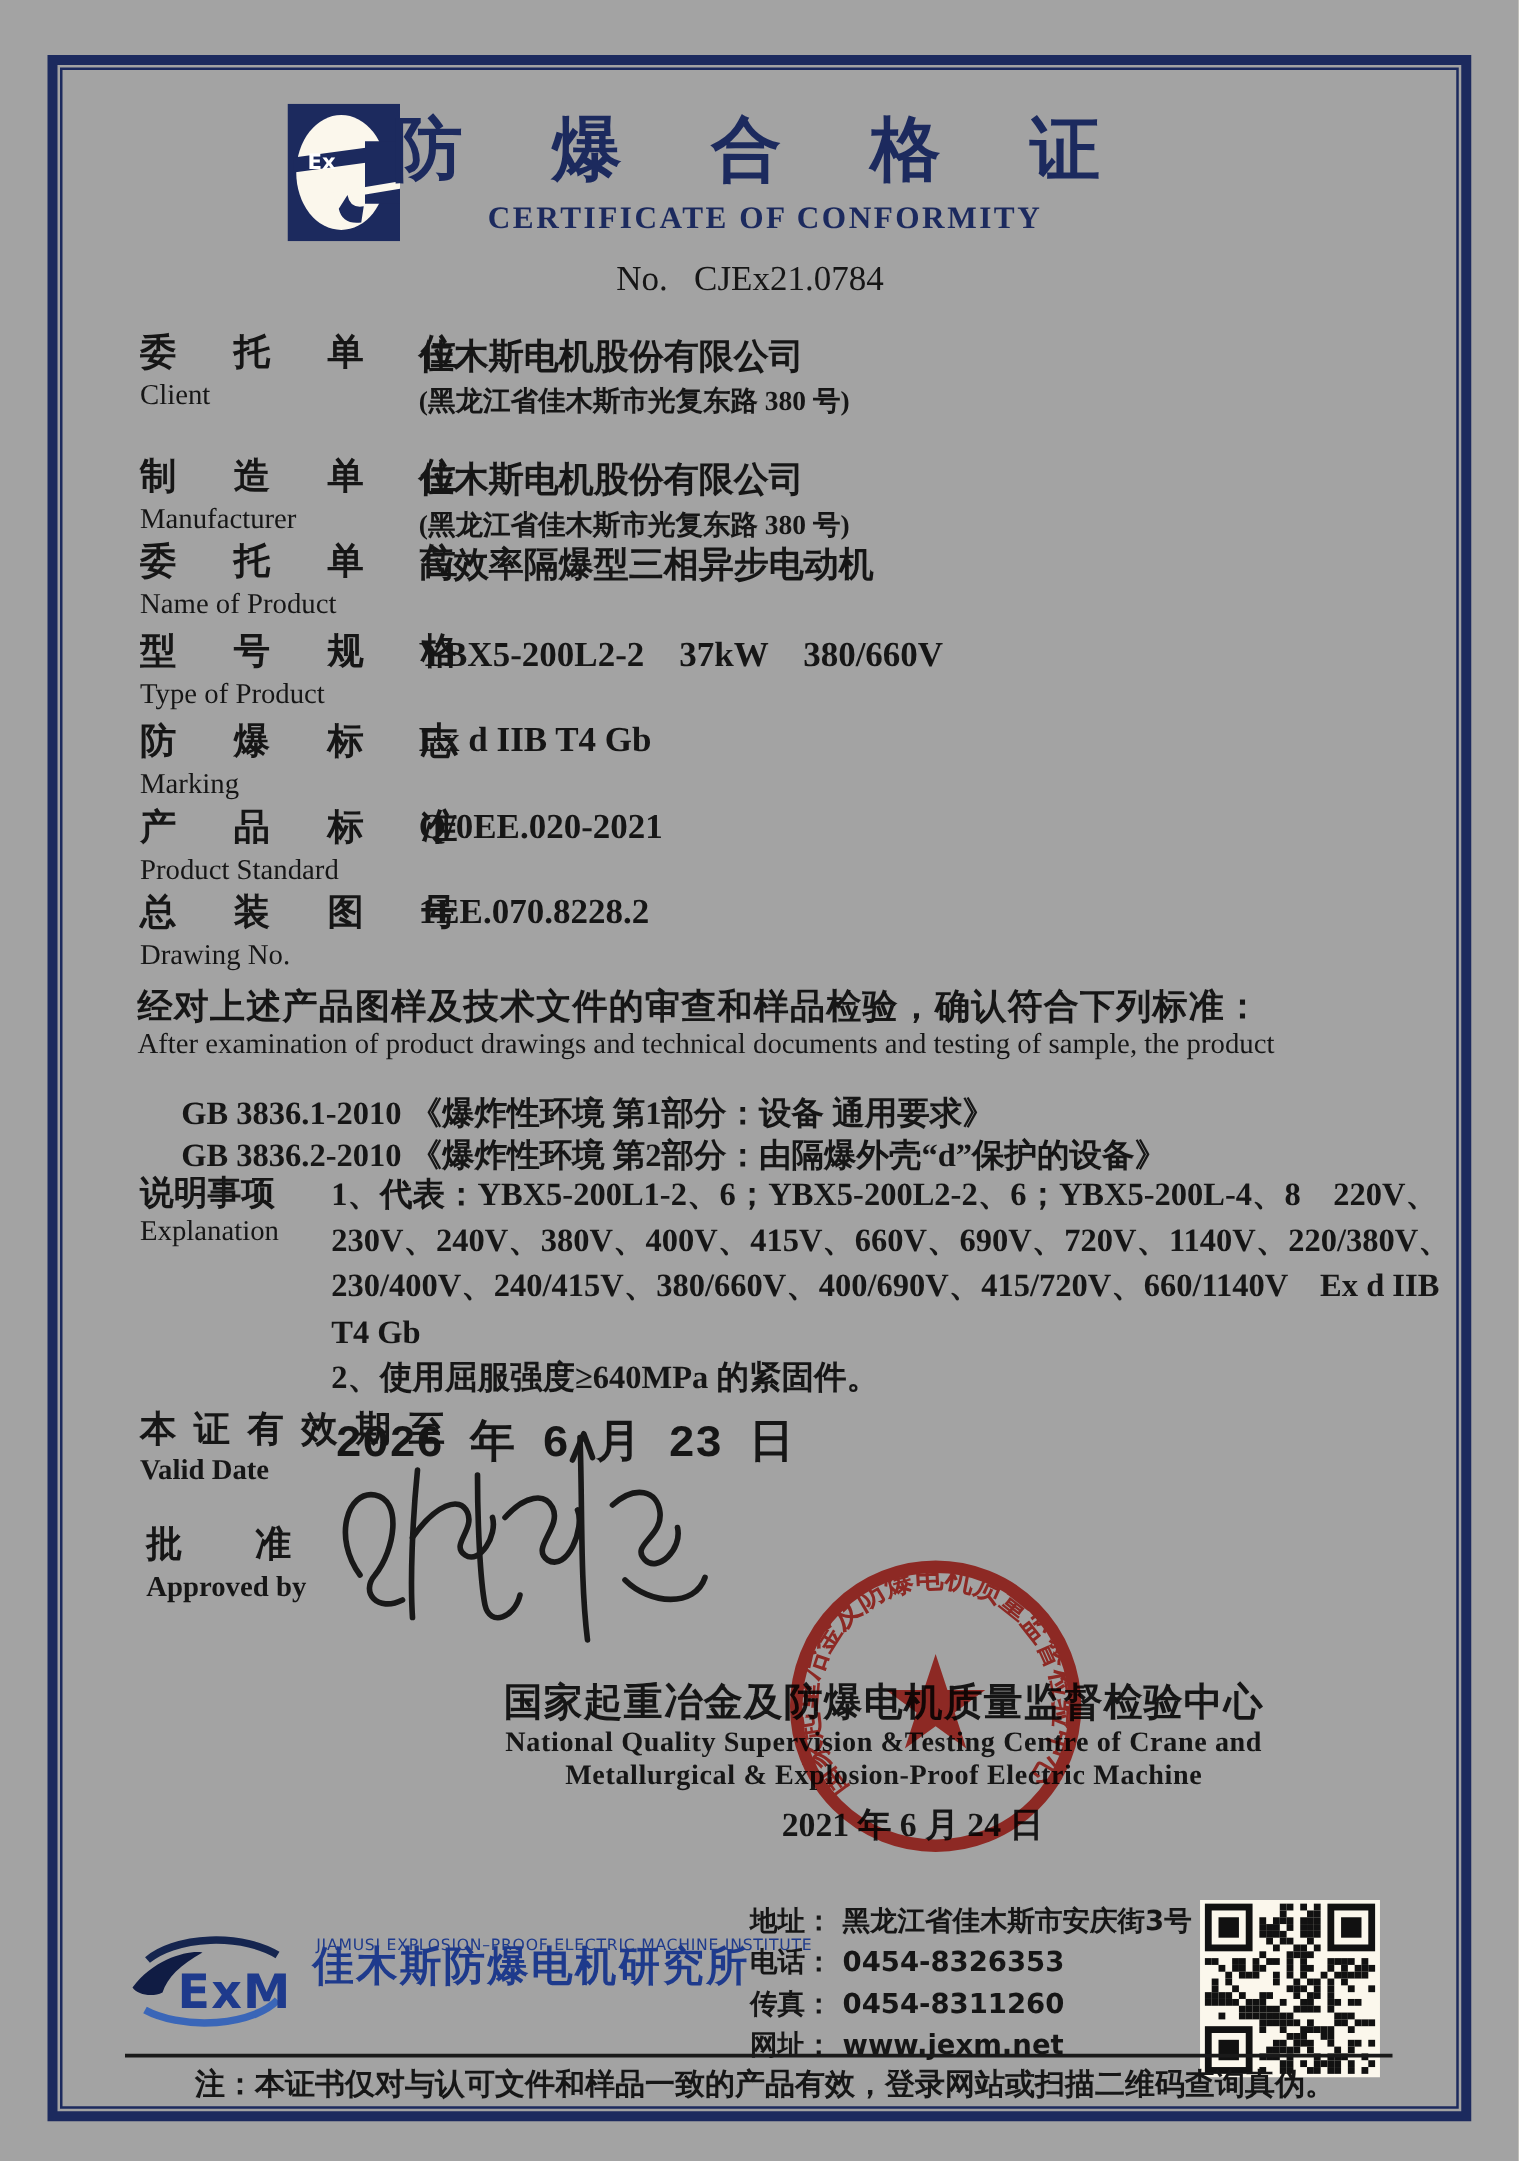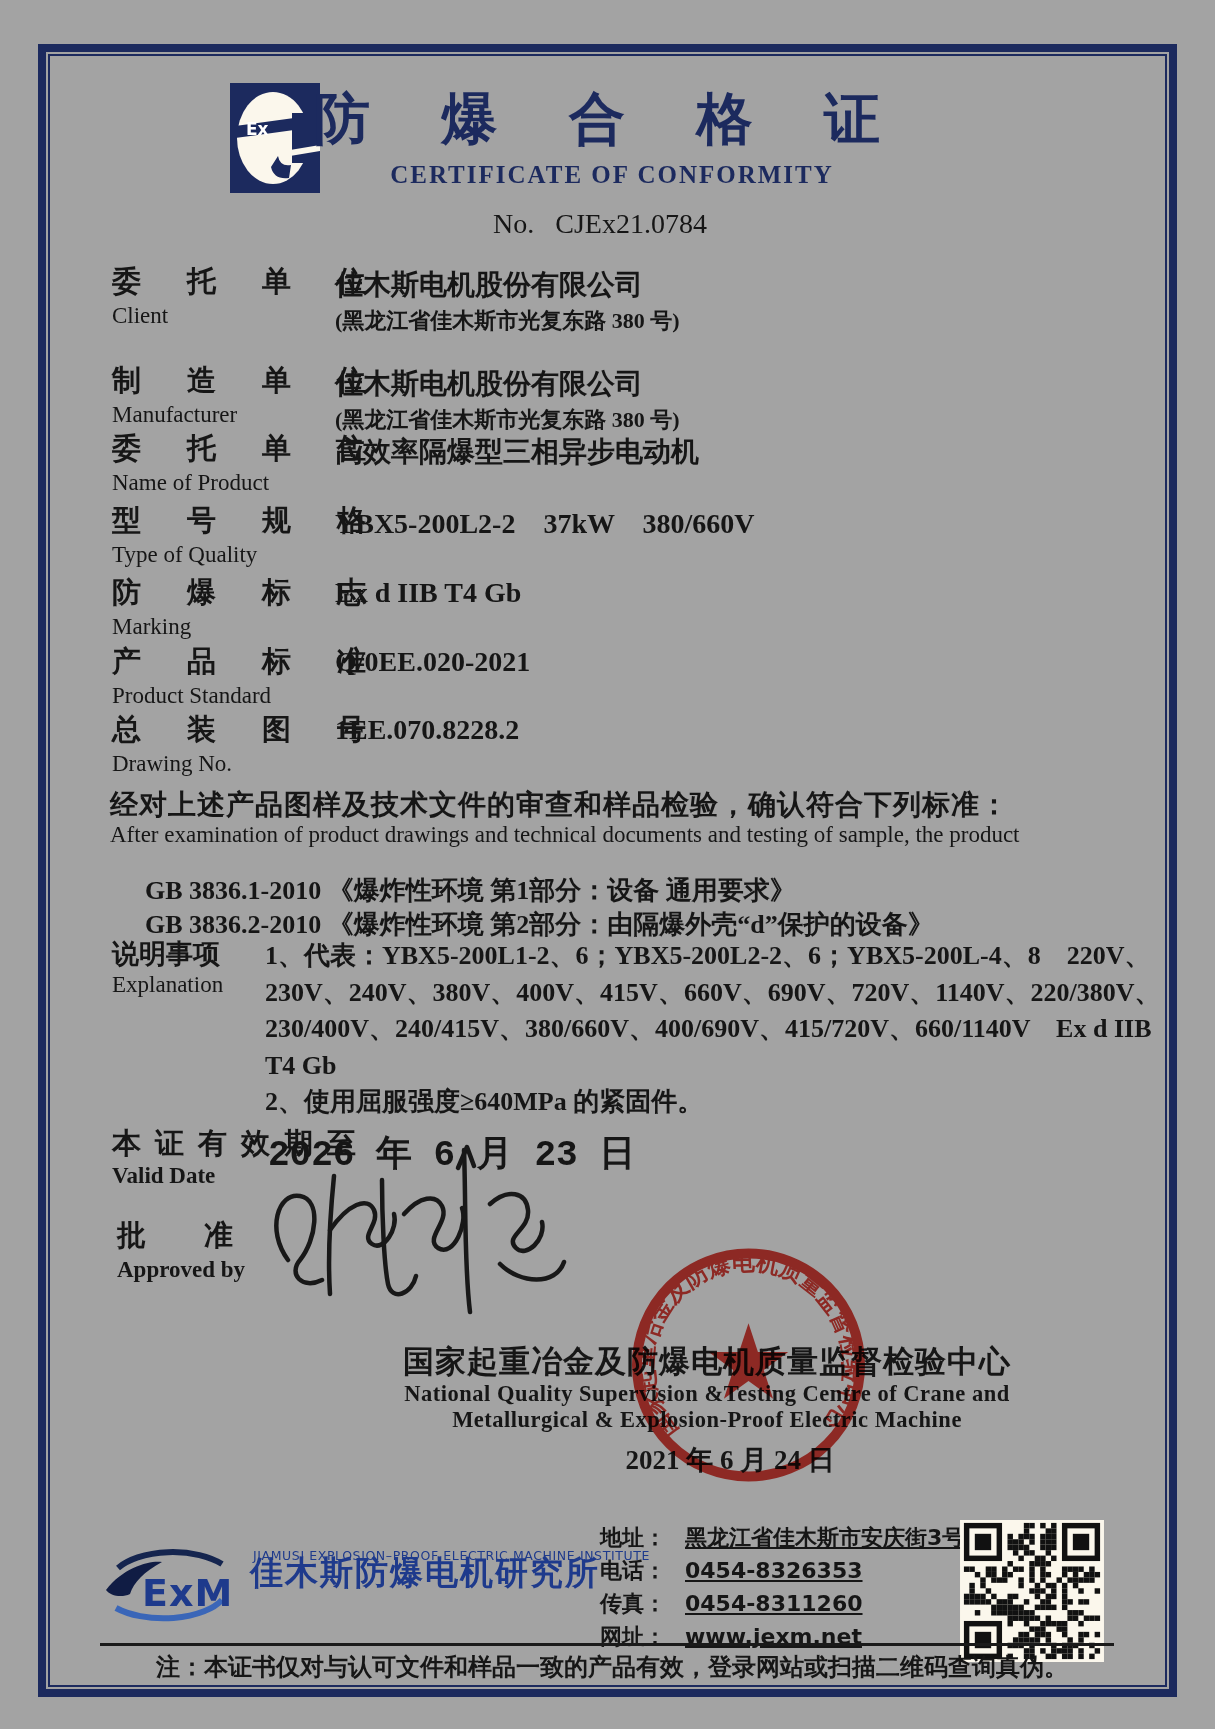--- a/index.html
+++ b/index.html
@@ -45,21 +45,21 @@
   .issuer-zh{left:707px;top:1341px;font-size:31px;font-weight:bold;letter-spacing:1px;}
   .issuer-en1{left:707px;top:1381px;font-size:22.5px;font-weight:bold;letter-spacing:0.5px;}
   .issuer-en2{left:707px;top:1407px;font-size:22.5px;font-weight:bold;letter-spacing:0.5px;}
   .issuer-date{left:730px;top:1442px;font-size:27px;font-weight:bold;white-space:pre;}
 
   .inst-zh{left:250px;top:1551px;font-size:33px;font-weight:bold;color:#1e3a8c;letter-spacing:2px;white-space:nowrap;}
   .inst-en{left:253px;top:1548px;font-size:12.5px;font-weight:normal;color:#1e3a8c;letter-spacing:0.6px;white-space:nowrap;text-align:center;}
 
   .contacts{left:600px;top:1521px;}
   .contacts .cline{font-size:22px;font-weight:600;line-height:33px;white-space:nowrap;}
-  .contacts .cval{margin-left:19px;font-weight:600;text-decoration:underline;}
+  .contacts .cval{margin-left:8px;font-weight:600;}
 
   .divider{left:100px;top:1643px;width:1014px;height:3px;background:#1a1a1a;}
   .note{left:612px;top:1651px;font-size:24px;font-weight:bold;}
 
   svg text{font-family:"DejaVu Sans","Liberation Sans",sans-serif;}
 </style>
 </head>
 <body>
 
 <div class="page">
@@ -94,21 +94,21 @@
     <div class="val serif">佳木斯电机股份有限公司</div>
     <div class="note serif">(黑龙江省佳木斯市光复东路 380 号)</div>
   </div>
   <div class="frow" style="top:432px">
     <div class="zh">委托单位</div>
     <div class="en serif">Name of Product</div>
     <div class="val serif">高效率隔爆型三相异步电动机</div>
   </div>
   <div class="frow" style="top:504px">
     <div class="zh">型号规格</div>
-    <div class="en serif">Type of Quality</div>
+    <div class="en serif">Type of Product</div>
     <div class="val serif">YBX5-200L2-2　37kW　380/660V</div>
   </div>
   <div class="frow" style="top:576px">
     <div class="zh">防爆标志</div>
     <div class="en serif">Marking</div>
     <div class="val serif">Ex d IIB T4 Gb</div>
   </div>
   <div class="frow" style="top:645px">
     <div class="zh">产品标准</div>
     <div class="en serif">Product Standard</div>

